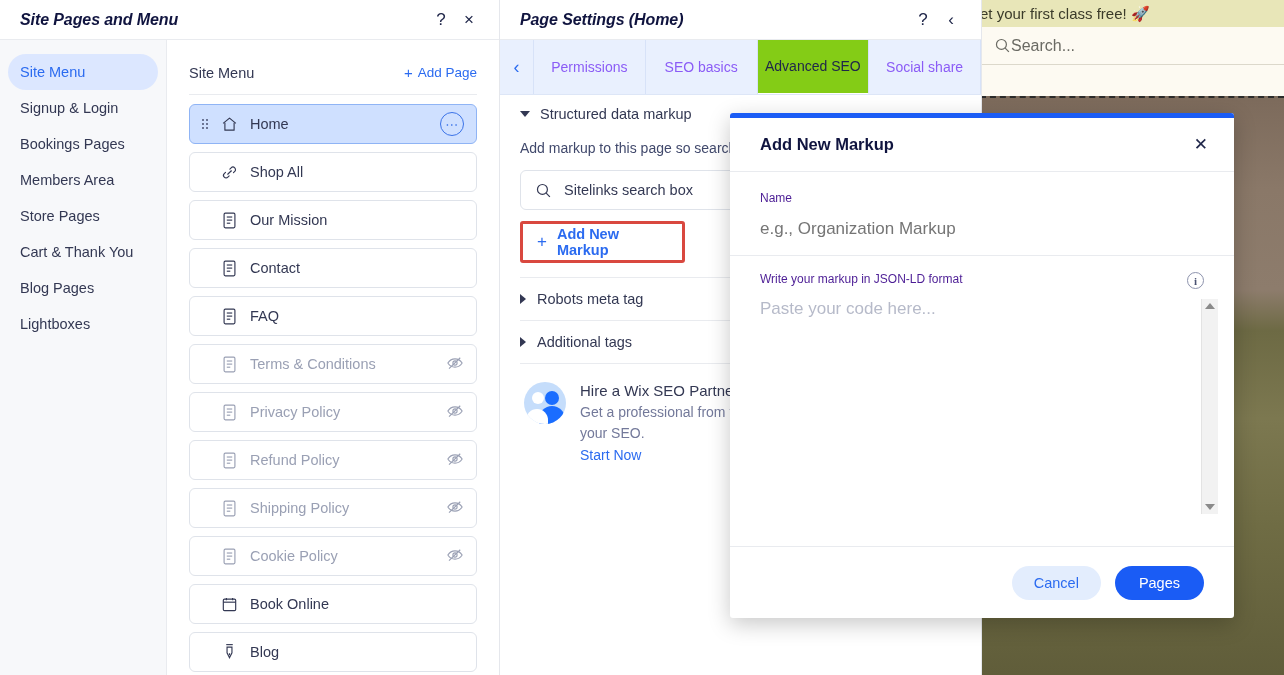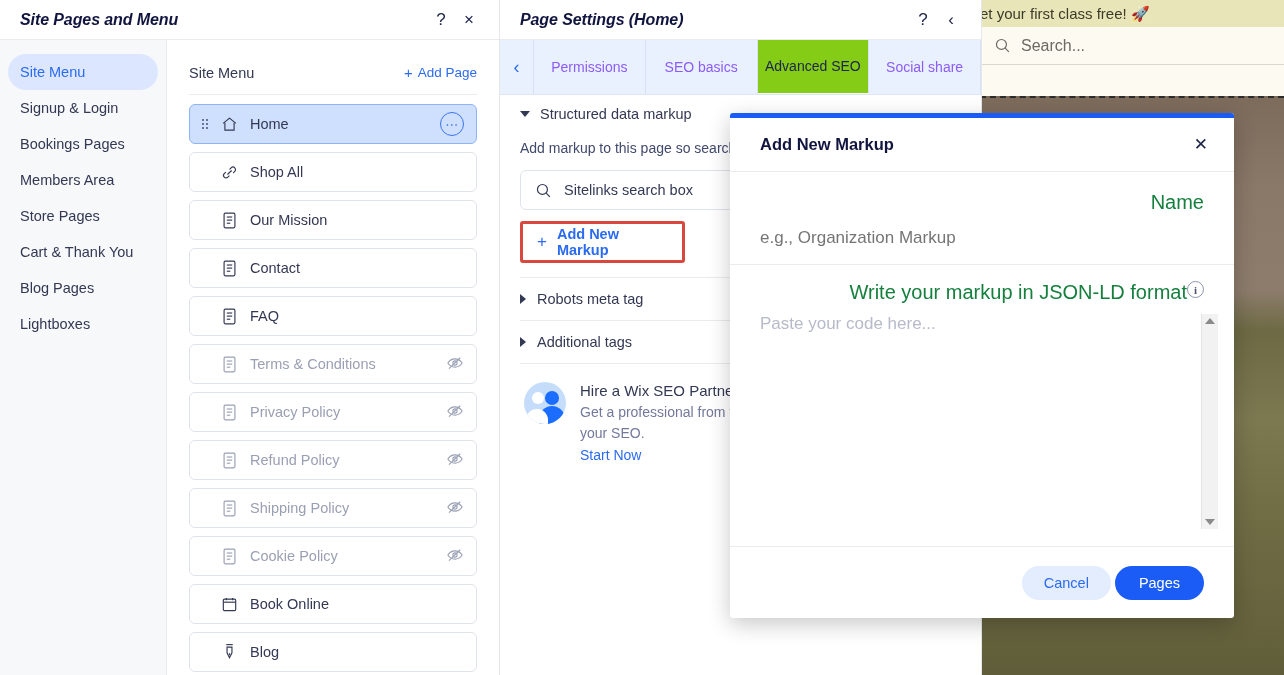--- a/index.html
+++ b/index.html
@@ -27,21 +27,21 @@
   .site-banner {
     position: absolute; left: 0; top: 0; width: 304px; height: 27px;
     background: #e8e6b8;
     color: #3b3b2a; font-size: 15px; line-height: 27px;
     white-space: nowrap; overflow: hidden;
   }
   .site-searchbar {
     position: absolute; left: 0; top: 27px; width: 304px; height: 38px;
     background: #fdfaf2;
     border-bottom: 1px solid #dcd8cb;
-    display: flex; align-items: center; gap: 10px; padding-left: 14px;
+    display: flex; align-items: center; padding-left: 14px;
   }
   .site-search-text { color: #6a6a63; font-size: 16px; }
   .site-strip {
     position: absolute; left: 0; top: 65px; width: 304px; height: 31px;
     background: #fdfaf2;
   }
   .site-dashed {
     position: absolute; left: 0; top: 96px; width: 304px; height: 0;
     border-top: 2px dashed #2b2b2b;
   }
@@ -190,21 +190,21 @@
   .modal-accent { height: 5px; background: #1a5cf5; }
   .modal-head {
     height: 54px; display: flex; align-items: center; padding: 0 20px 0 30px;
     border-bottom: 1px solid #e9ebef;
   }
   .modal-title { flex: 1; font-size: 16.5px; font-weight: bold; color: #10143f; }
   .modal-close { font-size: 17px; color: #20274a; cursor: pointer; padding: 4px 6px; }
   .modal-sec-name {
     padding: 19px 30px 16px 30px; border-bottom: 1px solid #e9ebef;
   }
-  .field-label { font-size: 20px; color: #15803d; text-align: right; }
+  .field-label { font-size: 12px; color: #4c1d95; }
   .name-input {
     margin-top: 14px; font-size: 17px; color: #b6bac9;
     border: none; outline: none; width: 100%; background: transparent;
     font-family: "Liberation Sans", sans-serif;
   }
   .modal-sec-code { padding: 16px 30px 0 30px; position: relative; }
   .code-label-row { display: flex; align-items: flex-start; }
   .info-icon {
     width: 17px; height: 17px; border-radius: 50%; border: 1px solid #8d93ad;
     color: #4a5272; font-size: 11px; font-weight: bold;
@@ -219,21 +219,21 @@
     position: absolute; right: -14px; top: 0; width: 17px; height: 215px;
     background: #f2f2f2; border-left: 1px solid #e3e3e3;
     display: flex; flex-direction: column; justify-content: space-between; align-items: center;
     padding: 4px 0; cursor: pointer;
   }
   .vscroll .arr-up { width: 0; height: 0; border-left: 5px solid transparent; border-right: 5px solid transparent; border-bottom: 6px solid #8a8a8a; }
   .vscroll .arr-dn { width: 0; height: 0; border-left: 5px solid transparent; border-right: 5px solid transparent; border-top: 6px solid #8a8a8a; }
   .modal-footer {
     position: absolute; left: 0; bottom: 0; width: 504px; height: 72px;
     border-top: 1px solid #e9ebef;
-    display: flex; align-items: center; justify-content: flex-end; gap: 4px;
+    display: flex; align-items: center; justify-content: flex-end; gap: 14px;
     padding-right: 30px;
   }
   .btn {
     height: 34px; border-radius: 17px; font-size: 14.5px; cursor: pointer;
     display: flex; align-items: center; justify-content: center; border: none;
     font-family: "Liberation Sans", sans-serif;
   }
   .btn-cancel { background: #e3edfd; color: #2b6bf0; padding: 0 22px; }
   .btn-apply { background: #1a5cf5; color: #ffffff; padding: 0 24px; }
 </style>

